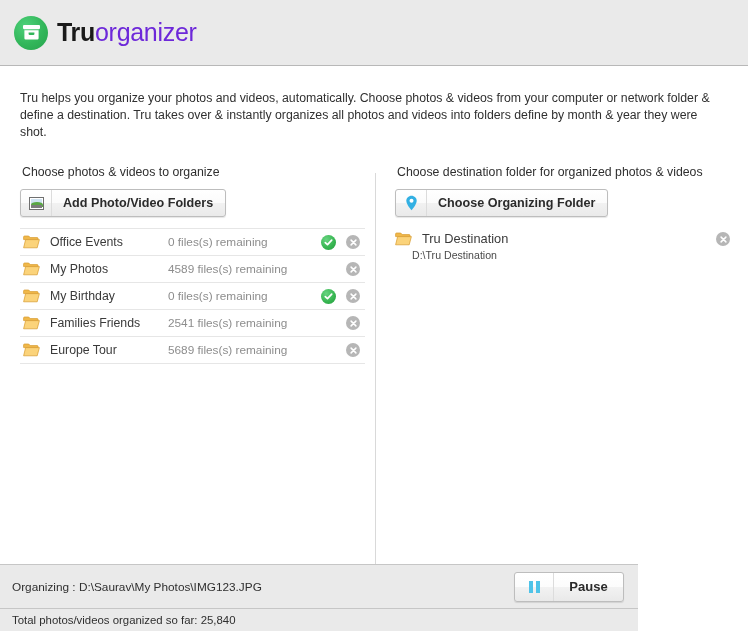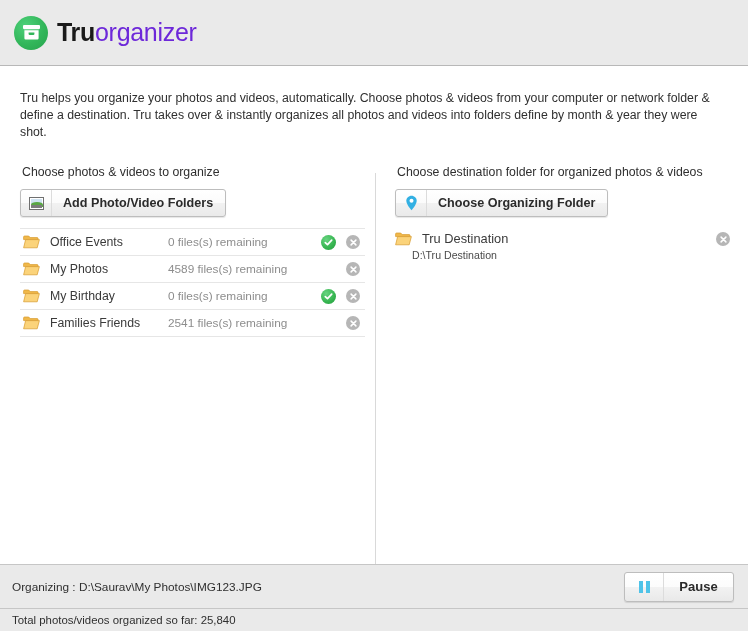--- a/index.html
+++ b/index.html
@@ -253,21 +253,21 @@
     margin-left: 17px;
     line-height: 13px;
   }
   .dest-head { display:flex; align-items:flex-end; }
 
   
   .footer {
     position: absolute;
     left: 0;
     bottom: 0;
-    width: 748px;
+    width: 638px;
     background: #eaeaea;
     border-top: 1px solid #c6c6c6;
   }
   .status-row {
     height: 44px;
     display: flex;
     align-items: center;
     padding: 0 14px 0 12px;
     border-bottom: 1px solid #c6c6c6;
     box-sizing: border-box;
@@ -444,20 +444,38 @@
         <span class="status-slot"></span>
         <span class="x-slot">
           <span class="close-ico">
             <svg width="7" height="7" viewBox="0 0 7 7" aria-hidden="true">
                 <path d="M1.1 1.1 L5.9 5.9 M5.9 1.1 L1.1 5.9" stroke="#ffffff" stroke-width="1.5" stroke-linecap="round"></path>
               </svg>
           </span>
         </span>
       </div>
 
+      <div class="folder-row">
+        <span class="folder-ico">
+          <svg width="17" height="14" viewBox="0 0 17 14" aria-hidden="true">
+            <path d="M0.6 2.0 a1 1 0 0 1 1 -1 h4.1 l1.5 1.6 h6.9 a1 1 0 0 1 1 1 v1.0 h-14.5 z" fill="#f0b84a" stroke="#d79a2b" stroke-width="0.7"></path>
+            <path d="M2.6 4.6 h13.8 l-2.2 8.2 h-13.6 z" fill="#fbd37a" stroke="#d79a2b" stroke-width="0.7"></path>
+          </svg>
+        </span>
+        <span class="folder-name">Europe Tour</span>
+        <span class="folder-count">5689 files(s) remaining</span>
+        <span class="status-slot"></span>
+        <span class="x-slot">
+          <span class="close-ico">
+            <svg width="7" height="7" viewBox="0 0 7 7" aria-hidden="true">
+                <path d="M1.1 1.1 L5.9 5.9 M5.9 1.1 L1.1 5.9" stroke="#ffffff" stroke-width="1.5" stroke-linecap="round"></path>
+              </svg>
+          </span>
+        </span>
+      </div>
 
     </div>
   </div>
 
   <div class="col-right">
     <div class="col-title">Choose destination folder for organized photos &amp; videos</div>
 
     <button class="split-btn">
       <span class="ico-box">
         <svg class="pin-ico" viewBox="0 0 13 16" aria-hidden="true">

